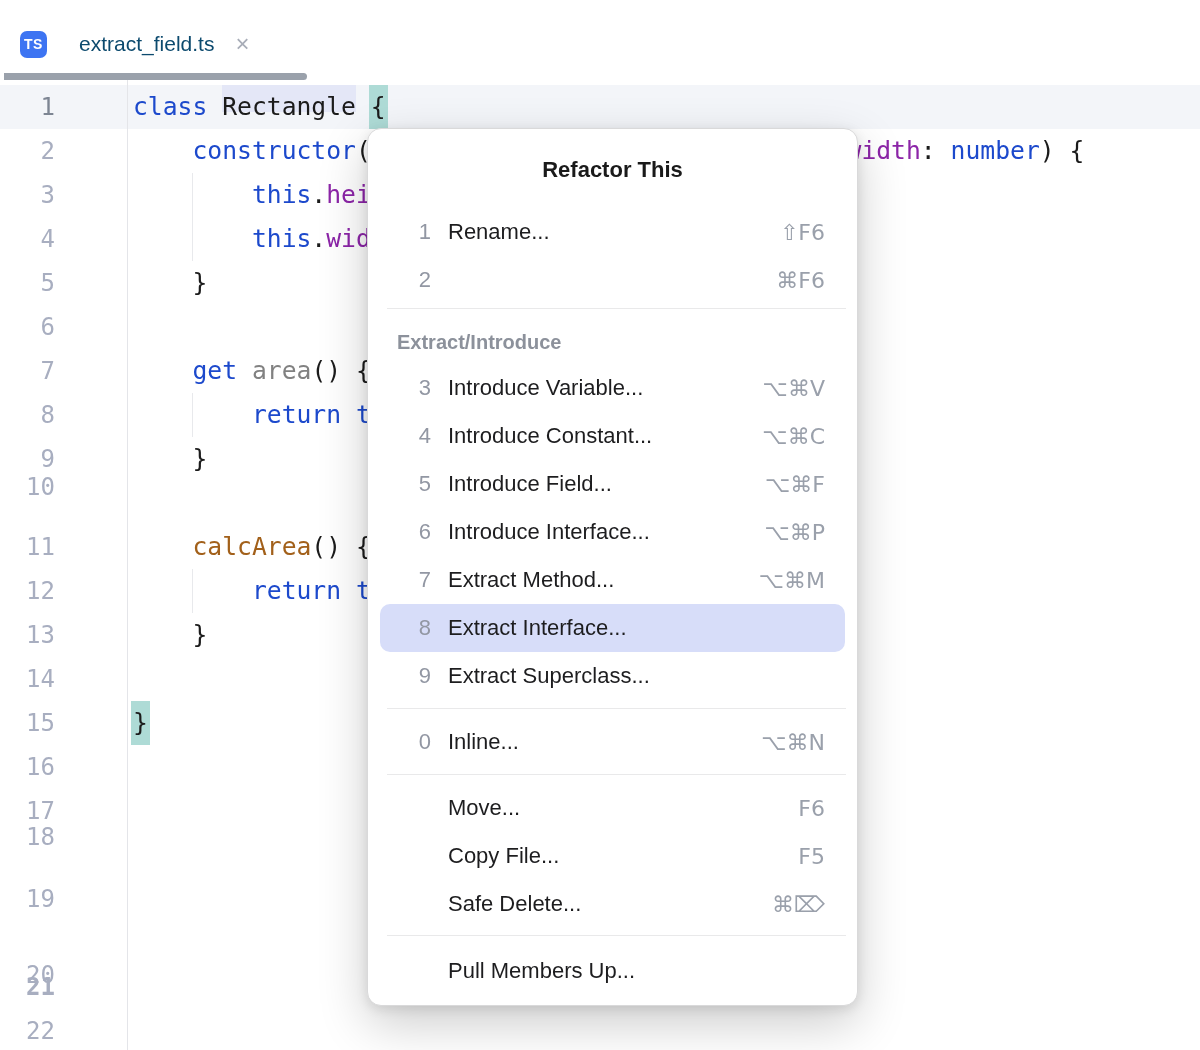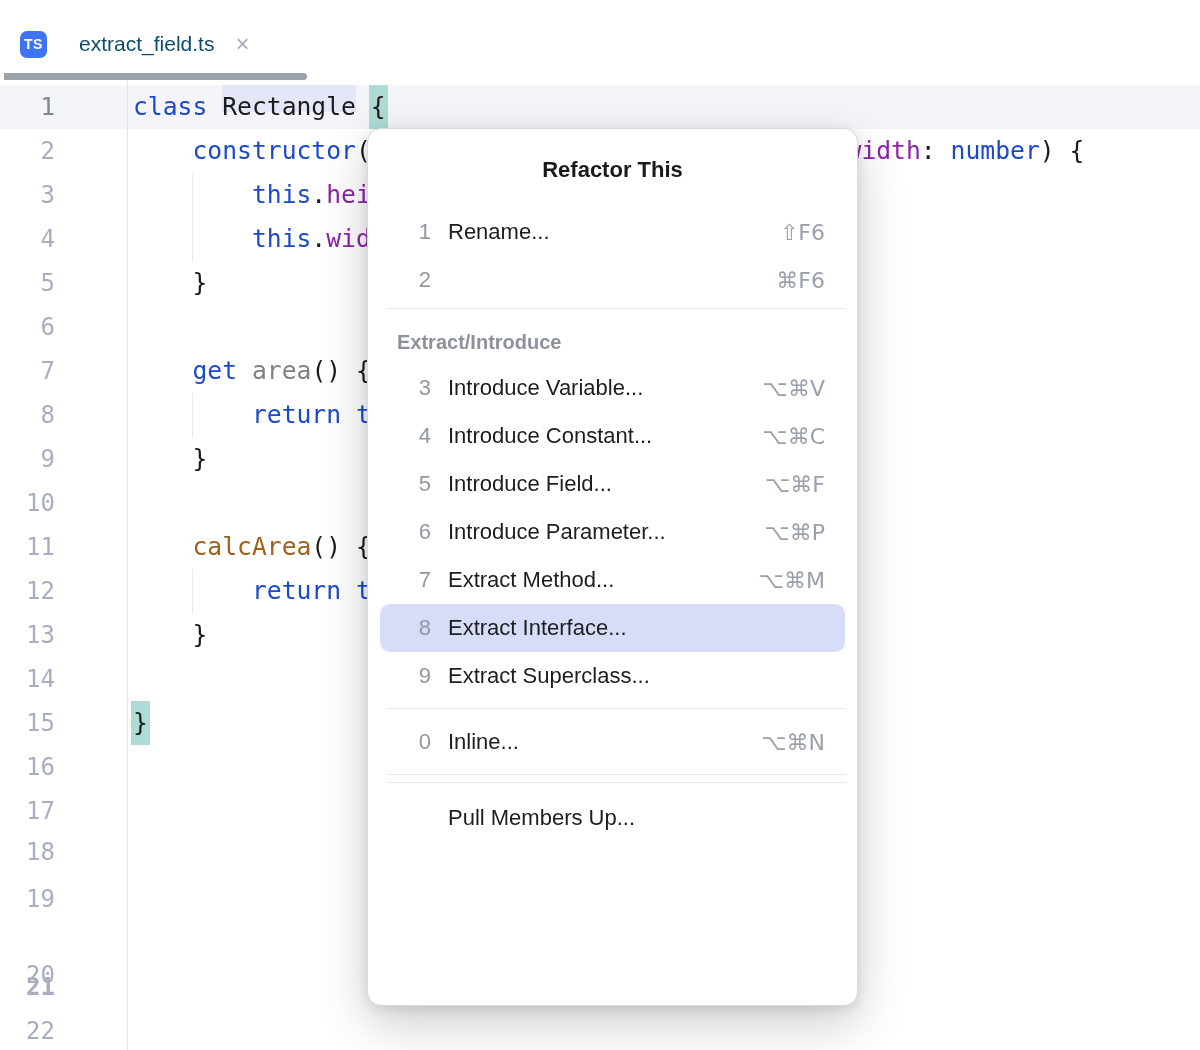--- a/index.html
+++ b/index.html
@@ -114,21 +114,21 @@
       </div>
       <div class="ed-row" style="top: 313px;">
         <div class="ln">8</div>
         <div class="guide"></div>
         <div class="code"><span class="tok punc">        </span><span class="tok kw">return</span><span class="tok punc"> </span><span class="tok kw">this</span><span class="tok punc">.</span><span class="tok fn">calcArea</span><span class="tok punc">();</span></div>
       </div>
       <div class="ed-row" style="top: 357px;">
         <div class="ln">9</div>
         <div class="code"><span class="tok punc">    }</span></div>
       </div>
-      <div class="ed-row" style="top: 401px;">
+      <div class="ed-row" style="top: 385px;">
         <div class="ln">10</div>
         <div class="code"></div>
       </div>
       <div class="ed-row" style="top: 445px;">
         <div class="ln">11</div>
         <div class="code"><span class="tok punc">    </span><span class="tok fn">calcArea</span><span class="tok punc">() {</span></div>
       </div>
       <div class="ed-row" style="top: 489px;">
         <div class="ln">12</div>
         <div class="guide"></div>
@@ -147,21 +147,21 @@
         <div class="code"><span class="tok punc hl-brace">}</span></div>
       </div>
       <div class="ed-row" style="top: 665px;">
         <div class="ln">16</div>
         <div class="code"></div>
       </div>
       <div class="ed-row" style="top: 709px;">
         <div class="ln">17</div>
         <div class="code"></div>
       </div>
-      <div class="ed-row" style="top: 750px;">
+      <div class="ed-row" style="top: 735px;">
         <div class="ln">18</div>
         <div class="code"></div>
       </div>
       <div class="ed-row" style="top: 797px;">
         <div class="ln">19</div>
         <div class="code"></div>
       </div>
       <div class="ed-row" style="top: 873px;">
         <div class="ln">20</div>
         <div class="code"></div>
@@ -208,21 +208,21 @@
             <span class="mlabel">Introduce Constant...</span>
             <span class="mshortcut">⌥⌘C</span>
           </div>
           <div class="menu-row">
             <span class="mnum">5</span>
             <span class="mlabel">Introduce Field...</span>
             <span class="mshortcut">⌥⌘F</span>
           </div>
           <div class="menu-row">
             <span class="mnum">6</span>
-            <span class="mlabel">Introduce Parameter...</span>
+            <span class="mlabel">Introduce Interface...</span>
             <span class="mshortcut">⌥⌘P</span>
           </div>
           <div class="menu-row">
             <span class="mnum">7</span>
             <span class="mlabel">Extract Method...</span>
             <span class="mshortcut">⌥⌘M</span>
           </div>
           <div class="menu-row selected">
             <span class="mnum">8</span>
             <span class="mlabel">Extract Interface...</span>
@@ -237,20 +237,39 @@
       <div class="menu-group g3">
         <div class="rows">
           <div class="menu-row">
             <span class="mnum">0</span>
             <span class="mlabel">Inline...</span>
             <span class="mshortcut">⌥⌘N</span>
           </div>
         </div>
       </div>
       <div class="sep s3"></div>
+      <div class="menu-group g4">
+        <div class="rows">
+          <div class="menu-row">
+            <span class="mnum"></span>
+            <span class="mlabel">Move...</span>
+            <span class="mshortcut">F6</span>
+          </div>
+          <div class="menu-row">
+            <span class="mnum"></span>
+            <span class="mlabel">Copy File...</span>
+            <span class="mshortcut">F5</span>
+          </div>
+          <div class="menu-row">
+            <span class="mnum"></span>
+            <span class="mlabel">Safe Delete...</span>
+            <span class="mshortcut">⌘⌦</span>
+          </div>
+        </div>
+      </div>
       <div class="sep s4"></div>
       <div class="menu-group g5">
         <div class="rows">
           <div class="menu-row">
             <span class="mnum"></span>
             <span class="mlabel">Pull Members Up...</span>
           </div>
         </div>
       </div>
     </div>

